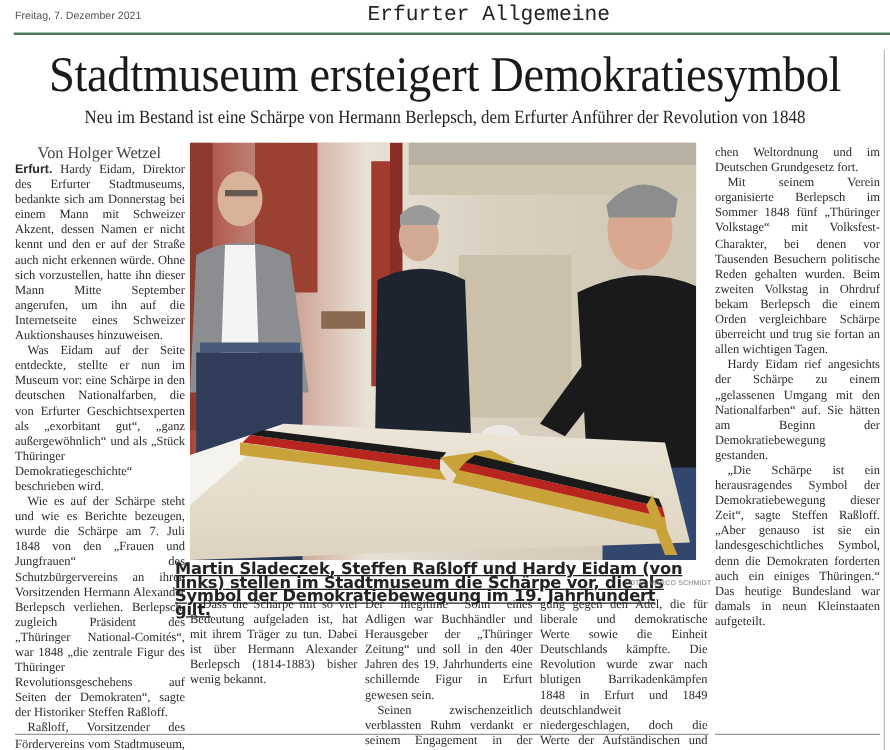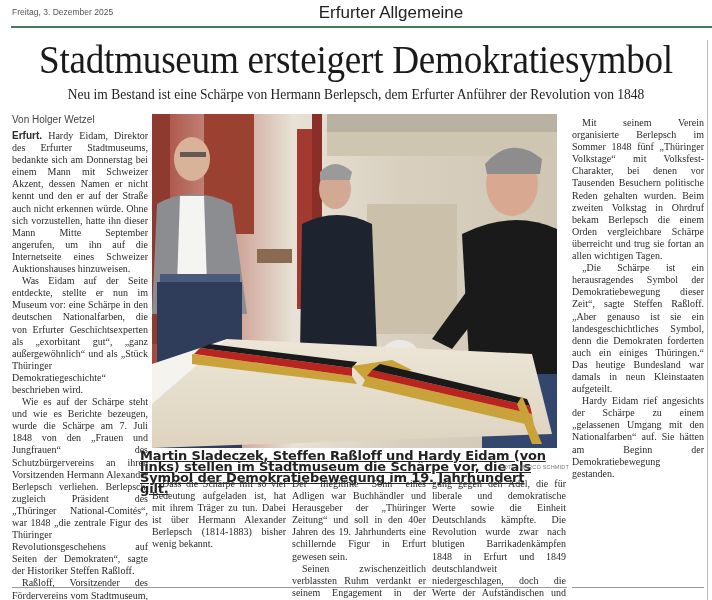--- a/index.html
+++ b/index.html
@@ -7,21 +7,21 @@
     width: 712px; height: 600px; overflow: hidden;
     background: #ffffff; position: relative;
     font-family: "Liberation Serif", serif; color: #222;
   }
   .masthead-date {
     position: absolute; left: 12px; top: 7px;
     font-family: "Liberation Sans", sans-serif; font-size: 8.5px; color: #555;
   }
   .masthead-paper {
     position: absolute; left: 0; width: 712px; top: 3px; text-align: center;
-    font-family: Liberation Sans, sans-serif; font-size: 17px; color: #222;
+    font-family: Liberation Mono, monospace; font-size: 17px; color: #222;
     padding-left: 70px; box-sizing: border-box;
   }
   .rule-green {
     position: absolute; left: 11px; right: 0; top: 26px; height: 2px; background: #4a7a5c;
   }
   .right-edge { position: absolute; right: 4px; top: 40px; bottom: 0; width: 1px; background: #bbb; }
   .headline {
     position: absolute; left: 0; top: 38px; width: 712px; text-align: center;
     font-family: "Liberation Serif", serif; font-size: 40px; line-height: 44px; color: #1a1a1a;
     letter-spacing: -0.3px; transform: scaleX(0.93); transform-origin: center;
@@ -32,22 +32,22 @@
     font-family: "Liberation Serif", serif; font-size: 15px; color: #222;
     transform: scaleX(0.9); transform-origin: center; white-space: nowrap;
   }
   .col {
     position: absolute; font-family: "Liberation Serif", serif;
     font-size: 10px; line-height: 12.1px; color: #2a2a2a; text-align: justify;
   }
   .col p { margin: 0; text-indent: 10px; hyphens: manual; }
   .col p.first { text-indent: 0; }
   .byline {
-    position: absolute; left: 12px; top: 114px;
-    font-family: Liberation Sans, sans-serif; font-size: 10px; color: #444;
+    position: absolute; left: 30px; top: 114px;
+    font-family: Liberation Serif, serif; font-size: 13px; color: #444;
   }
   .dateline { font-family: "Liberation Sans", sans-serif; font-weight: bold; font-size: 10px; }
   .photo {
     position: absolute; left: 152px; top: 114px; width: 405px; height: 334px;
     overflow: hidden; background: #d8cfc0;
   }
   .caption {
     position: absolute; left: 140px; top: 450px; width: 410px;
     font-family: "DejaVu Sans", sans-serif; font-weight: bold; font-size: 13px; line-height: 11px; color: #222;
     letter-spacing: -0.15px;
@@ -56,21 +56,21 @@
   .credit {
     position: absolute; left: 500px; top: 464px;
     font-family: "Liberation Sans", sans-serif; font-size: 5.5px; color: #777; letter-spacing: 0.2px;
   }
   .bottom-rule { position: absolute; height: 1px; background: #999; top: 587px; }
 </style>
 </head>
 <body>
 
 <div>
-  <div class="masthead-date">Freitag, 3. Dezember 2025</div>
+  <div class="masthead-date">Freitag, 7. Dezember 2021</div>
   <div class="masthead-paper">Erfurter Allgemeine</div>
   <div class="rule-green"></div>
 </div>
 <div class="right-edge"></div>
 
 <h1 class="headline" style="margin:0;font-weight:normal;">Stadtmuseum ersteigert Demokratiesymbol</h1>
 <div class="subheadline">Neu im Bestand ist eine Schärpe von Hermann Berlepsch, dem Erfurter Anführer der Revolution von 1848</div>
 
 <div class="byline">Von Holger Wetzel</div>
 
@@ -149,20 +149,21 @@
 </div>
 <div class="col" style="left:292px; top:478px; width:134px;">
   <p class="first">Der illegitime Sohn eines Adligen war Buchhändler und Herausgeber der „Thüringer Zeitung“ und soll in den 40er Jahren des 19. Jahrhunderts eine schillernde Figur in Erfurt gewesen sein.</p>
   <p>Seinen zwischenzeitlich verblassten Ruhm verdankt er seinem Engagement in der revolutionären Bewe-</p>
 </div>
 <div class="col" style="left:432px; top:478px; width:134px;">
   <p class="first">gung gegen den Adel, die für liberale und demokratische Werte sowie die Einheit Deutschlands kämpfte. Die Revolution wurde zwar nach blutigen Barrikadenkämpfen 1848 in Erfurt und 1849 deutschlandweit niedergeschlagen, doch die Werte der Aufständischen und ihr Verfassungsentwurf leben in der bürgerli-</p>
 </div>
 
 <div class="col" style="left:572px; top:117px; width:132px;">
+  <p class="first">chen Weltordnung und im Deutschen Grundgesetz fort.</p>
   <p>Mit seinem Verein organisierte Berlepsch im Sommer 1848 fünf „Thüringer Volkstage“ mit Volksfest-Charakter, bei denen vor Tausenden Besuchern politische Reden gehalten wurden. Beim zweiten Volkstag in Ohrdruf bekam Berlepsch die einem Orden vergleichbare Schärpe überreicht und trug sie fortan an allen wichtigen Tagen.</p>
+  <p>Hardy Eidam rief angesichts der Schärpe zu einem „gelassenen Umgang mit den Nationalfarben“ auf. Sie hätten am Beginn der Demokratiebewegung gestanden.</p>
   <p>„Die Schärpe ist ein herausragendes Symbol der Demokratiebewegung dieser Zeit“, sagte Steffen Raßloff. „Aber genauso ist sie ein landesgeschichtliches Symbol, denn die Demokraten forderten auch ein einiges Thüringen.“ Das heutige Bundesland war damals in neun Kleinstaaten aufgeteilt.</p>
-  <p>Hardy Eidam rief angesichts der Schärpe zu einem „gelassenen Umgang mit den Nationalfarben“ auf. Sie hätten am Beginn der Demokratiebewegung gestanden.</p>
 
 </div>
 
 <div class="bottom-rule" style="left:12px; width:555px;"></div>
 <div class="bottom-rule" style="left:572px; width:132px;"></div>
 
 </body></html>

